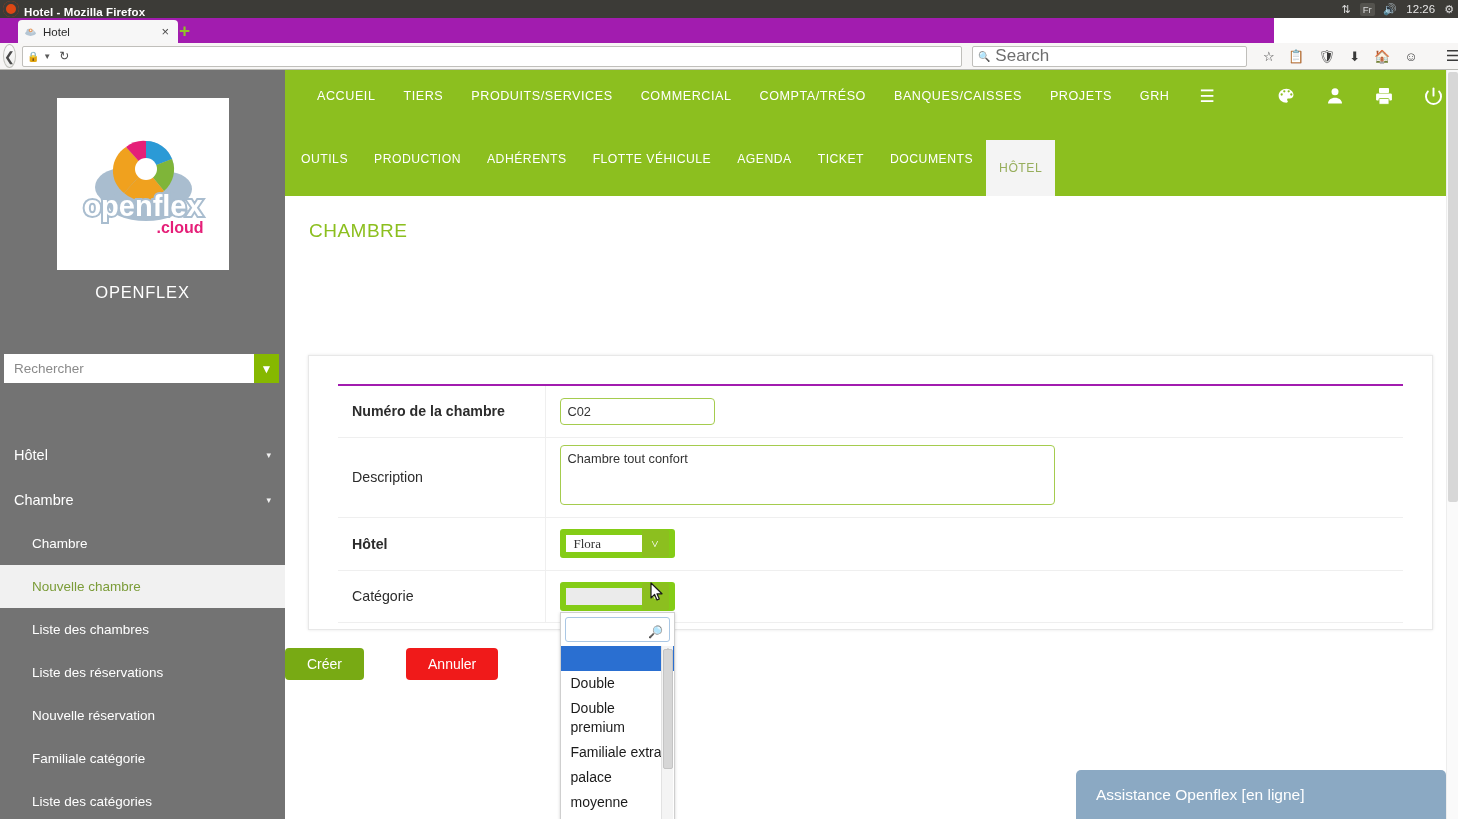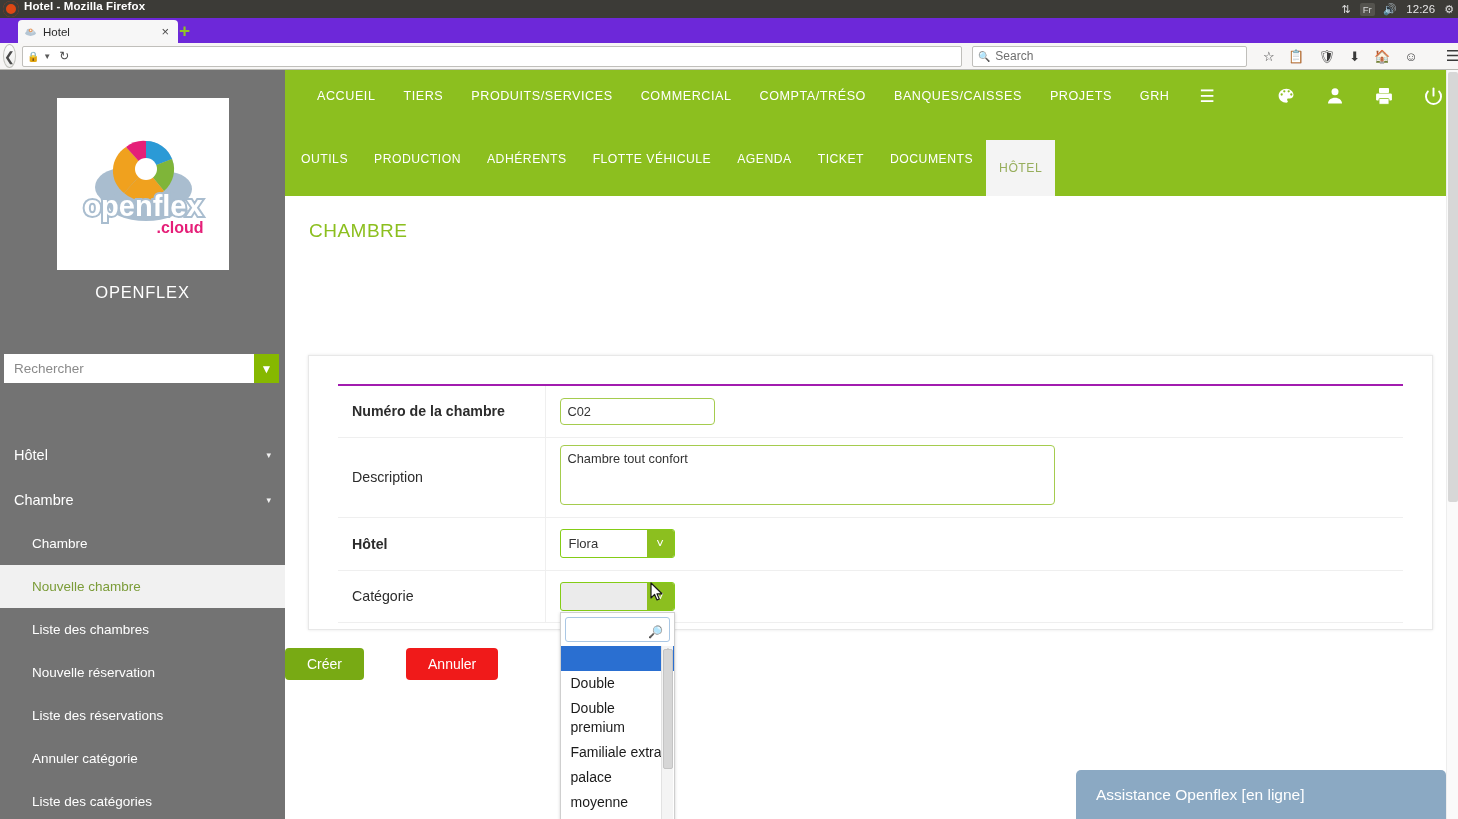--- a/index.html
+++ b/index.html
@@ -7,21 +7,21 @@
     width: 1458px; height: 819px;
     overflow: hidden;
     font-family: "Liberation Sans", sans-serif;
     background: #fff;
   }
 
   
   .os-bar {
     position: absolute; left: 0; top: 0; width: 1458px; height: 18px;
     background: #3c3b37;
-    display: flex; align-items: flex-start;
+    display: flex; align-items: flex-end;
     color: #ffffff; font-size: 11.5px; font-weight: bold;
   }
   .os-title { margin-left: 24px; letter-spacing: .1px; }
   .os-tray { position: absolute; right: 4px; top: 0; height: 18px; display: flex; align-items: center; gap: 9px; font-weight: normal; }
   .tray-ico { font-size: 11px; color: #dcdcdc; line-height: 1; }
   .tray-kbd {
     font-size: 9.5px; color: #d8d8d8; background: #54534e;
     padding: 0 3px; border-radius: 2px; line-height: 13px;
   }
   .tray-clock { font-size: 11.5px; color: #e6e6e6; }
@@ -30,22 +30,22 @@
     border-radius: 50%; background: #dd4814;
     box-shadow: inset 0 0 0 3px #3c3b37;
   }
   .ubuntu-logo::after{
     content:""; position:absolute; left:4px; top:4px; width:8px; height:8px;
     border-radius:50%; background:#dd4814;
   }
 
   
   .ff-tabstrip {
-    position: absolute; left: 0; top: 18px; width: 1458px; height: 25px;
-    background: #6d28d9;
+    position: absolute; left: 0; top: 18px; width: 1274px; height: 25px;
+    background: #a21caf;
   }
   .ff-tab {
     position: absolute; left: 18px; top: 2px; width: 160px; height: 23px;
     background: #f7f7f7; border-radius: 4px 4px 0 0;
     display: flex; align-items: center; padding: 0 6px;
   }
   .ff-tab-favicon { width: 13px; height: 13px; flex: 0 0 13px; margin-right: 6px; opacity:.75; }
   .ff-tab-title {
     font-size: 11.5px; color: #2a2a2a; flex: 1 1 auto;
     white-space: nowrap; overflow: hidden;
@@ -81,21 +81,21 @@
   .urltext b { color: #1a1a1a; font-weight: bold; }
   .urltext .dim { color:#8b8b8b; }
   .url-caret { color:#5a5a5a; font-size:8px; }
   .url-reload { color:#4a4a4a; font-size:12px; margin-left:4px;}
   .searchbar {
     flex: 0 0 275px; margin-left: 10px; height: 21px;
     background: #fff; border: 1px solid #c0bfbb; border-radius: 2px;
     display:flex; align-items:center; padding: 0 5px; gap: 5px;
   }
   .searchbar .sico { font-size:10px; color:#555; }
-  .searchbar .sph { font-size:12px; color:#6e6e6e; }
+  .searchbar .sph { font-size:17px; color:#6e6e6e; }
   .nav-icons { display:flex; align-items:center; gap: 14px; margin-left: 16px; }
   .nav-icons span { font-size: 13px; color: #3a3a3a; line-height:1; }
   .nav-sep { width:1px; height:16px; background:#cfcecb; margin-left:14px;}
   .nav-burger { font-size: 15px; color:#3a3a3a; margin-left: 14px; }
 
   
   .page {
     position: absolute; left: 0; top: 70px; width: 1458px; height: 749px;
     background: #ffffff; overflow: hidden;
   }
@@ -209,23 +209,23 @@
     font-family: "Liberation Sans", sans-serif; background:#fff;
   }
   .txt-area {
     width: 495px; height: 60px; border: 1px solid #a5cc4e; border-radius: 4px;
     font-size: 12.8px; color: #333; padding: 5px 7px; outline: none; resize: none;
     font-family: "Liberation Sans", sans-serif; background:#fff;
   }
 
   .sel2 { position: relative; display: inline-block; }
   .sel2-box {
-    width: 115px; height: 29px; border: 1px solid #84cc16; border-radius: 3px;
+    width: 115px; height: 29px; border: 6px solid #84cc16; border-radius: 3px;
     background: #ffffff; display: flex; align-items: center;
-    font-size: 13px; color: #333;
+    font-size: 13px; color: #333; font-family: Liberation Serif, serif;
   }
   .sel2-box .val { flex: 1 1 auto; padding-left: 8px; white-space:nowrap; overflow:hidden;}
   .sel2-box .arrow {
     width: 27px; height: 27px; background: #8cbf1f; color: #fff;
     display:flex; align-items:center; justify-content:center;
     font-size: 13px; border-radius: 0 2px 2px 0;
   }
   .sel2-box.empty { background: #ebebeb; }
   .sel2-box.empty .val { background:#ebebeb; }
 
@@ -384,23 +384,23 @@
         <span>Hôtel</span>
         <span class="caret">▾</span>
       </div>
       <div class="nav-group">
         <span>Chambre</span>
         <span class="caret">▾</span>
       </div>
       <div class="nav-sub">Chambre</div>
       <div class="nav-sub active">Nouvelle chambre</div>
       <div class="nav-sub">Liste des chambres</div>
+      <div class="nav-sub">Liste des réservations</div>
       <div class="nav-sub">Nouvelle réservation</div>
-      <div class="nav-sub">Liste des réservations</div>
-      <div class="nav-sub">Annuler catégorie</div>
+      <div class="nav-sub">Familiale catégorie</div>
       <div class="nav-sub">Liste des catégories</div>
     </div>
   </div>
 
   <div class="topbar">
     <div class="topmenu">
       <a href="#">ACCUEIL</a>
       <a href="#">TIERS</a>
       <a href="#">PRODUITS/SERVICES</a>
       <a href="#">COMMERCIAL</a>

